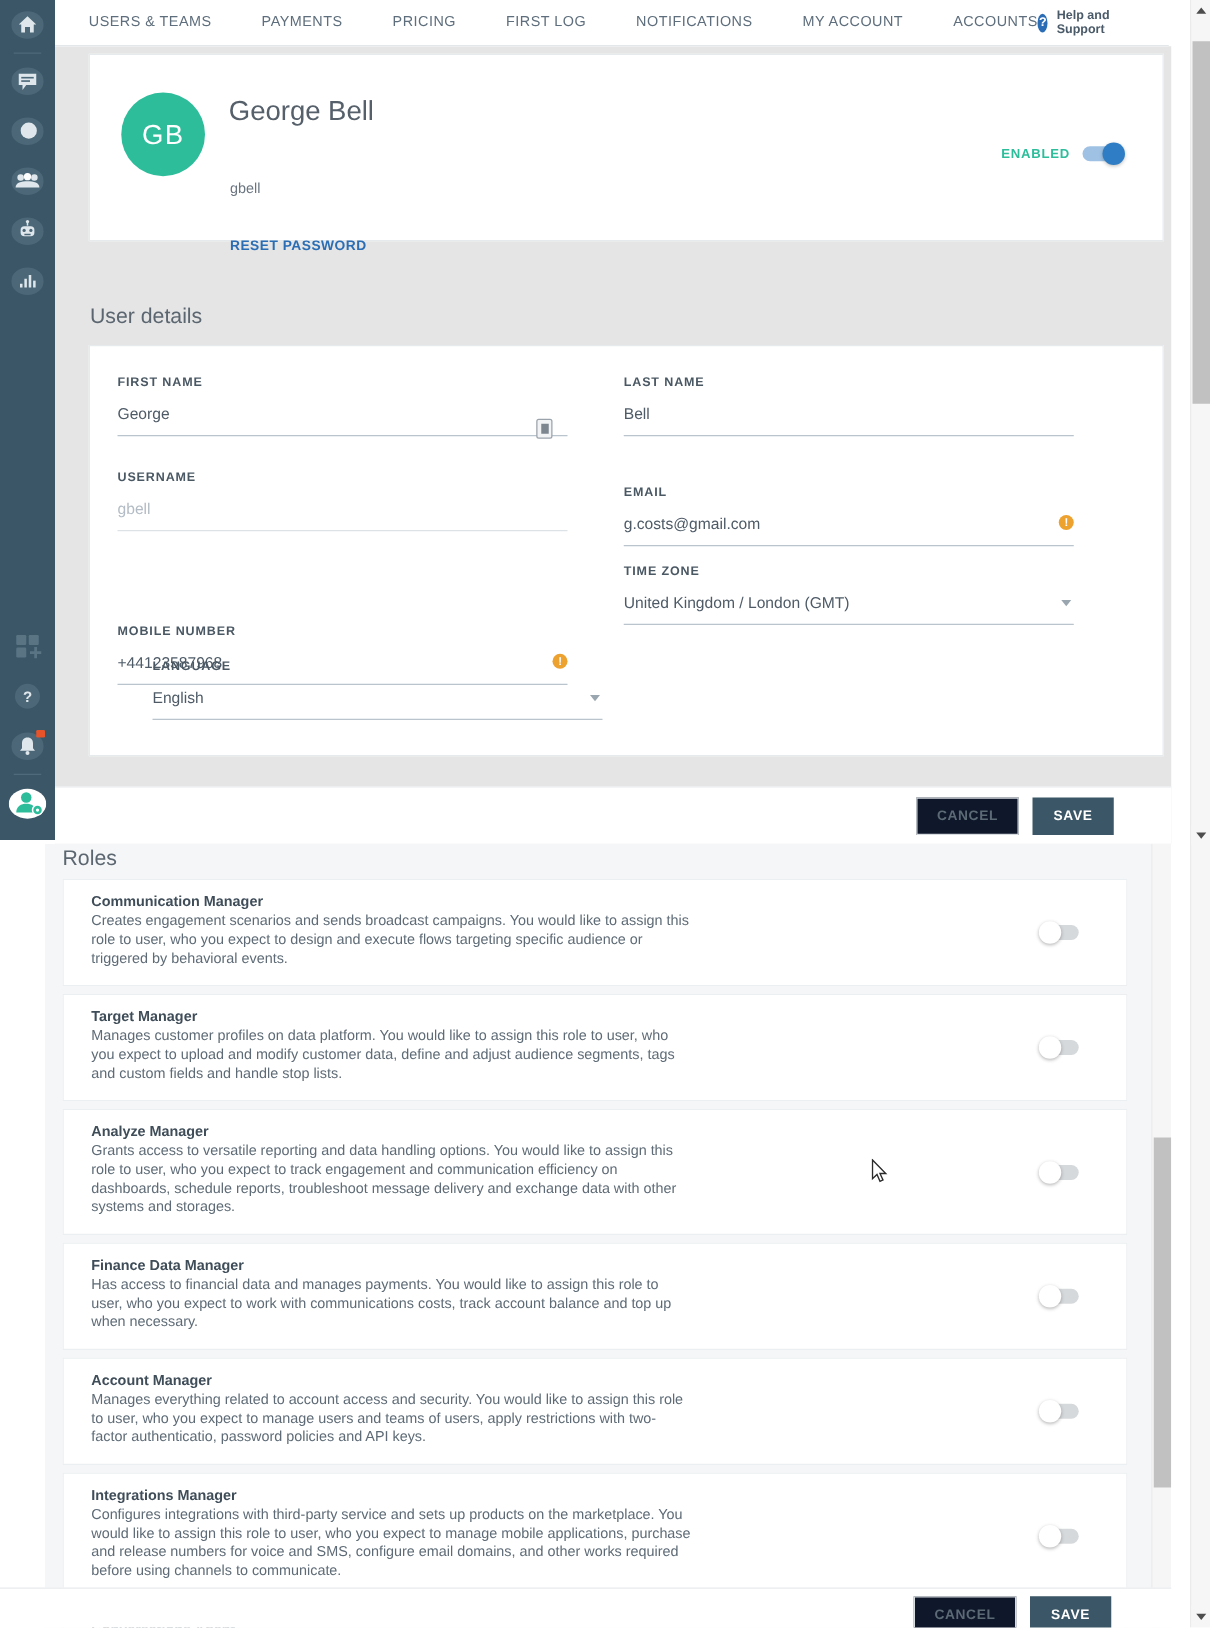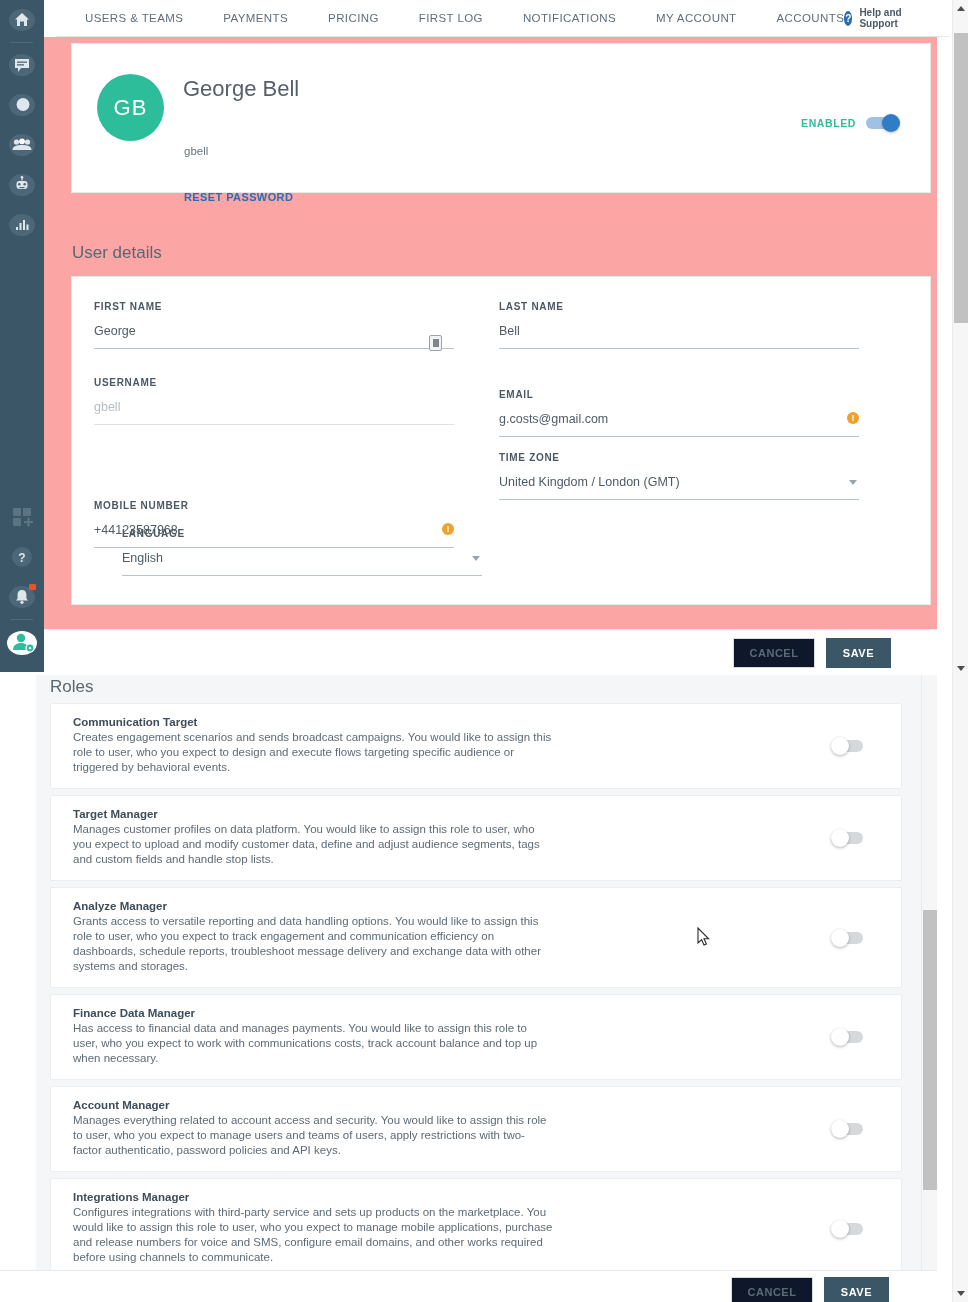--- a/index.html
+++ b/index.html
@@ -26,42 +26,42 @@
   .sb-slot { height: 40px; display: flex; align-items: center; justify-content: center; width: 44px; }
   .sb-divider { width: 22px; height: 1px; background: #4f6b7b; margin: 2px auto; }
   .sb-icon svg { display: block; }
   .badge-dot {
     position: absolute; top: 2px; right: 1px; width: 7px; height: 6px;
     background: #e8532a; border-radius: 1px;
   }
 
   
   .topnav {
-    position: absolute; left: 56px; top: 0; width: 893px; height: 37px;
+    position: absolute; left: 42px; top: 0; width: 893px; height: 37px;
     background: #ffffff; border-bottom: 1px solid #e3e7ea;
     display: flex; align-items: center; z-index: 20;
   }
   .nav-item {
     font-size: 11.5px; letter-spacing: .4px; color: #5e6e7c;
     padding: 0 0; margin-right: 0; white-space: nowrap;
     font-family: "Liberation Sans", sans-serif;
   }
   .nav-list { display: flex; align-items: center; gap: 40px; padding-left: 29px; }
   .help-wrap { margin-left: auto; display: flex; align-items: center; gap: 7px; padding-right: 46px; }
   .help-icon {
     width: 15px; height: 15px; border-radius: 50%; background: #2a6db5;
     color: #fff; font-size: 10px; font-weight: bold; line-height: 15px;
     text-align: center; display: block;
   }
   .help-label { font-size: 10px; color: #4a5a68; font-weight: bold; }
 
   
   .pane-top {
     position: absolute; left: 44px; top: 37px; width: 893px; height: 638px;
-    background: #fca5a5; overflow: hidden;
+    background: #e5e5e5; overflow: hidden;
   }
 
   .profile-card {
     position: absolute; left: 27px; top: 6px; width: 860px; height: 150px;
     background: #fff; border: 1px solid #e7eaec;
   }
   .avatar {
     position: absolute; left: 25px; top: 30px; width: 67px; height: 67px;
     border-radius: 50%; background: #2dbd9b; color: #fff;
     display: flex; align-items: center; justify-content: center;
@@ -379,21 +379,21 @@
       <button class="btn btn-cancel">CANCEL</button>
       <button class="btn btn-save" style="margin-left:6px;">SAVE</button>
     </div>
   </div>
 
   <div class="pane-bottom">
     <div class="roles-area">
       <div class="roles-title">Roles</div>
       <div class="roles-list" id="roles-list">
           <div class="role-card">
-            <div class="role-name">Communication Target</div>
+            <div class="role-name">Communication Manager</div>
             <div class="role-desc">Creates engagement scenarios and sends broadcast campaigns. You would like to assign this role to user, who you expect to design and execute flows targeting specific audience or triggered by behavioral events.</div>
             <span class="toggle role-toggle">
               <span class="track"></span>
               <span class="knob"></span>
             </span>
           </div>
           <div class="role-card">
             <div class="role-name">Target Manager</div>
             <div class="role-desc">Manages customer profiles on data platform. You would like to assign this role to user, who you expect to upload and modify customer data, define and adjust audience segments, tags and custom fields and handle stop lists.</div>
             <span class="toggle role-toggle">

